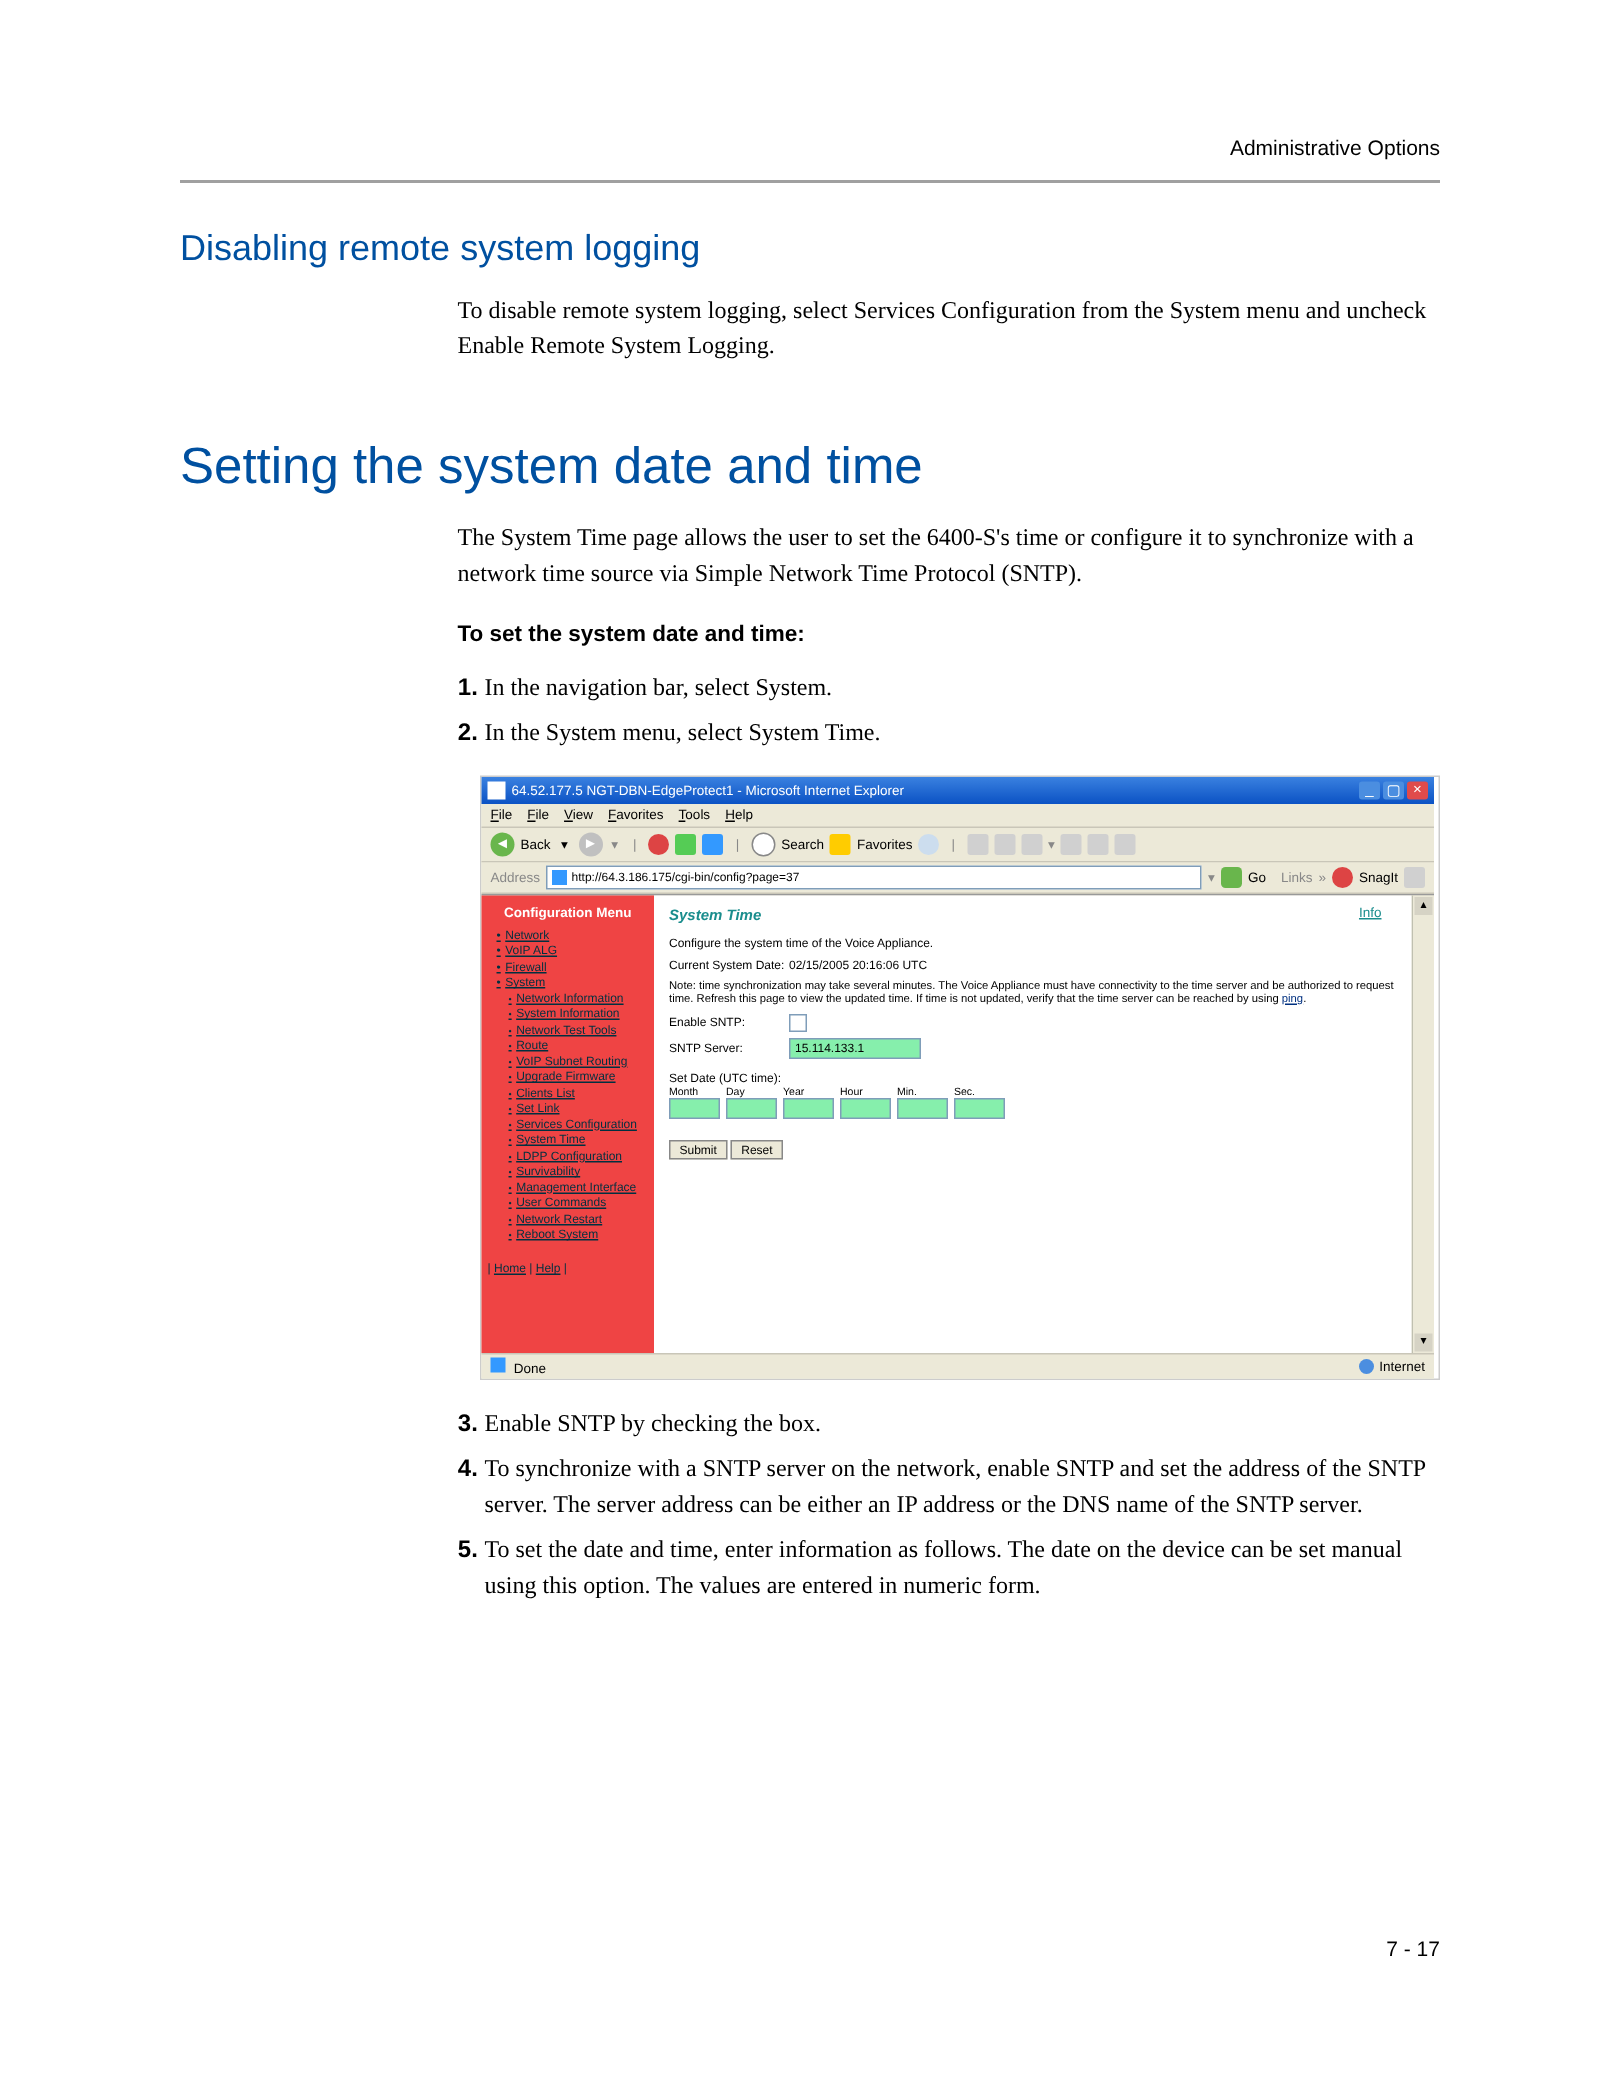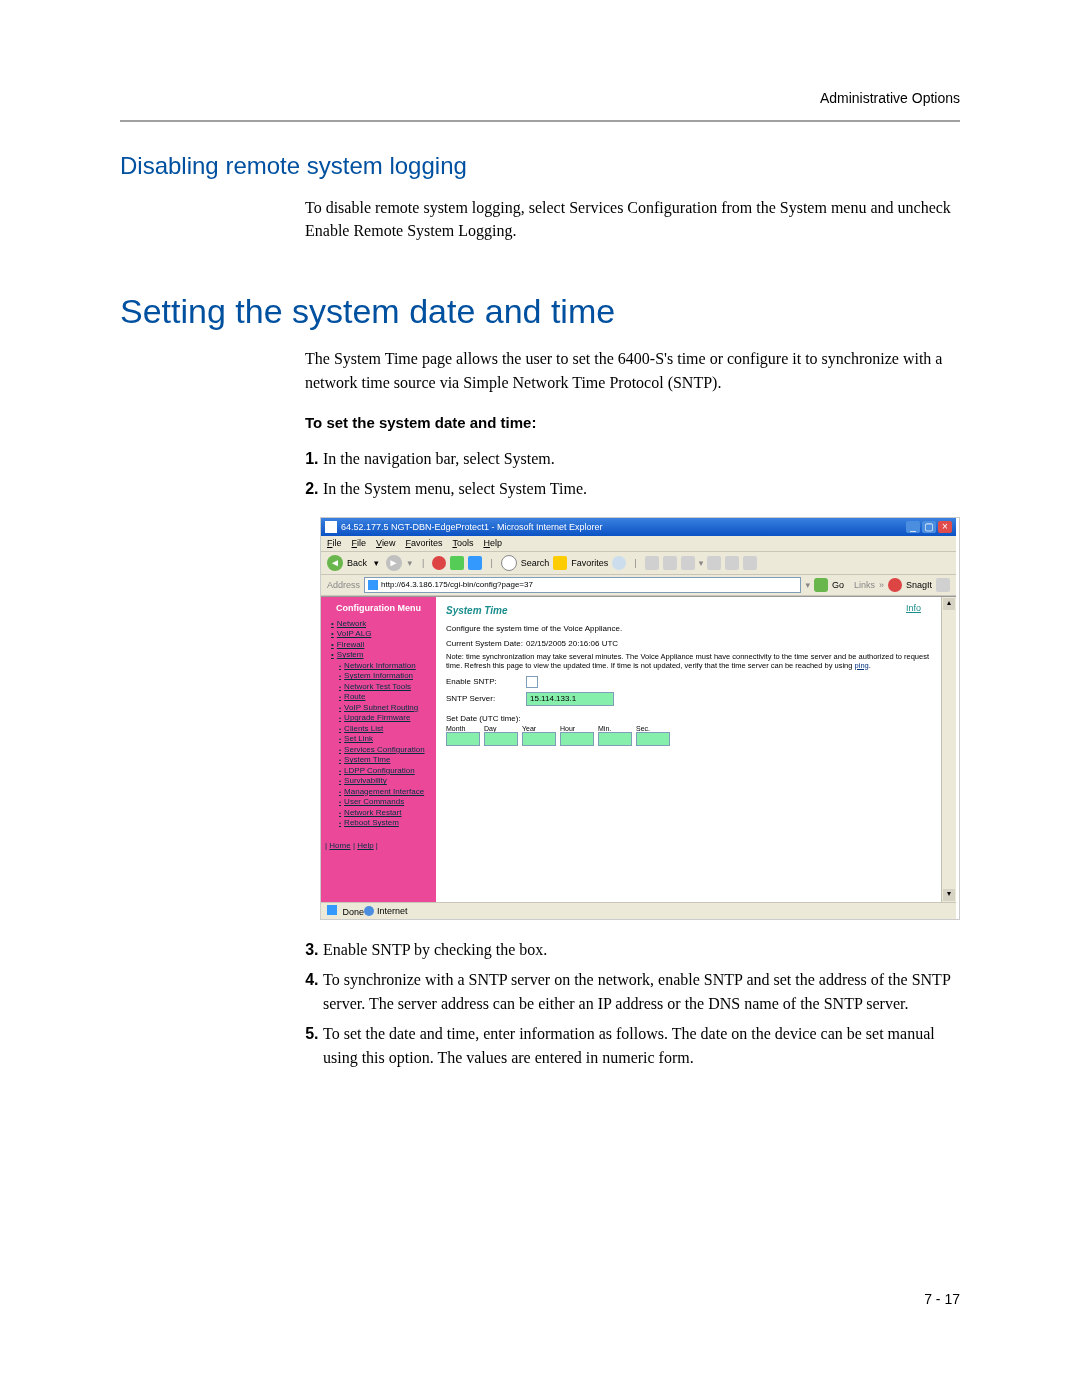--- a/index.html
+++ b/index.html
@@ -169,21 +169,21 @@
   .go-btn {
     width: 14px; height: 14px; background:#69b64c; border-radius:3px;
   }
   .ie-content {
     display: flex;
     min-height: 305px;
     border-top:1px solid #999;
   }
   .left-nav {
     width: 115px;
-    background: #ec4899;
+    background: #ef4444;
     color: #fff;
     font-size: 8px;
     padding: 6px 4px;
     box-sizing: border-box;
   }
   .left-nav-title {
     font-weight: bold;
     color: #fff;
     text-align: center;
     font-size:9px;
@@ -263,21 +263,21 @@
     display:inline-block;
   }
   .vscroll {
     width:14px; background:#ece9d8; border-left:1px solid #c0c0b0;
     display:flex; flex-direction:column; justify-content:space-between;
     align-items:center;
   }
   .vscroll-btn{width:12px;height:12px;background:#d6d3c5;margin:1px 0;font-size:8px;text-align:center;}
   .ie-status {
     height:16px; background:#ece9d8; border-top:1px solid #c9c6b8;
-    display:flex; align-items:center; 
+    display:flex; align-items:center; justify-content:space-between;
     padding:0 6px; font-size:9px;
   }
   .status-right{display:flex;align-items:center;gap:3px;}
   .globe{width:10px;height:10px;background:#4b8ee0;border-radius:50%;display:inline-block;}
 </style>
 </head>
 <body>
 
 <div class="page">
   <div class="header-right">Administrative Options</div>
@@ -425,20 +425,24 @@
               </div>
             <div class="date-col">
                 <span>Min.</span>
                 <span class="text-input"></span>
               </div>
             <div class="date-col">
                 <span>Sec.</span>
                 <span class="text-input"></span>
               </div>
           </div>
+          <div style="margin-top:14px;">
+            <span class="btn-small">Submit</span>
+            <span class="btn-small">Reset</span>
+          </div>
         </div>
         <div class="vscroll">
           <div class="vscroll-btn">▴</div>
           <div class="vscroll-btn">▾</div>
         </div>
       </div>
       <div class="ie-status">
         <span>
           <span style="width:10px;height:10px;background:#39f;display:inline-block;margin-right:3px;"></span>
           <span>Done</span>

